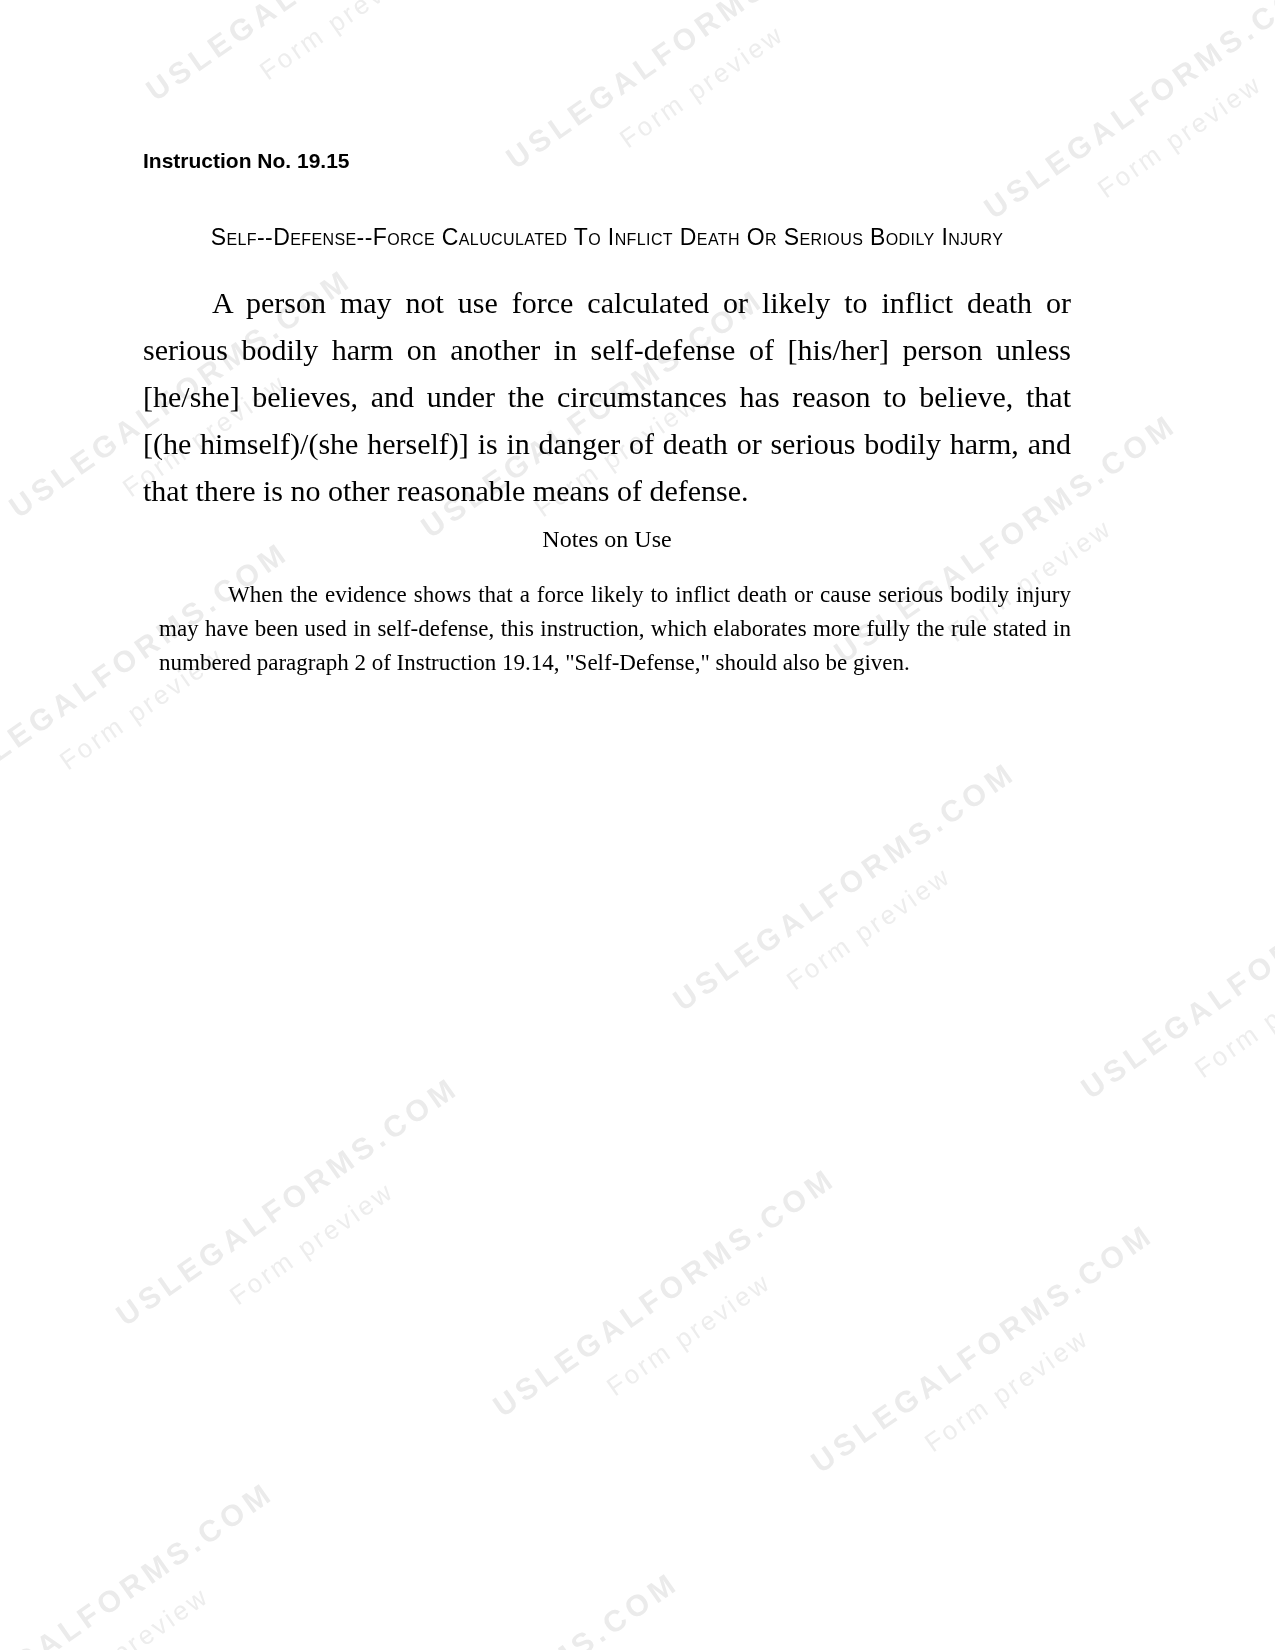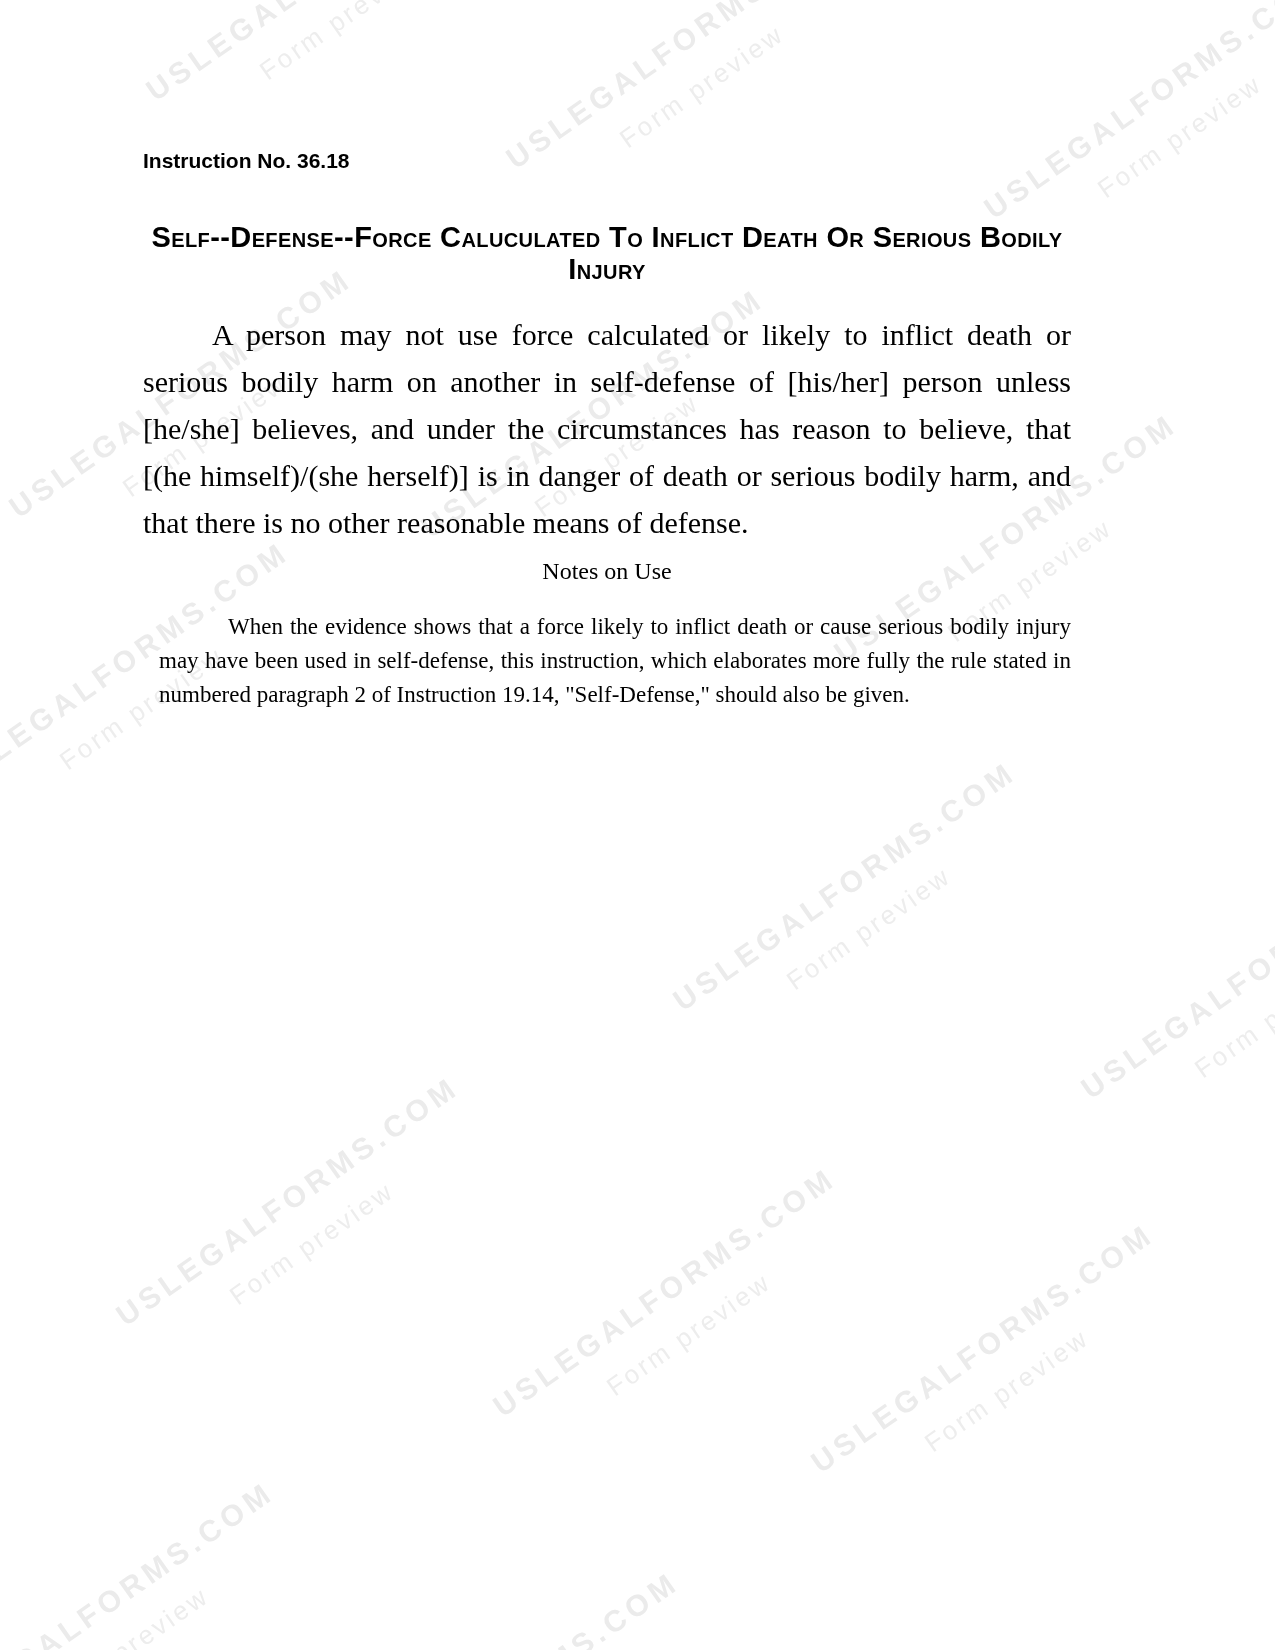--- a/index.html
+++ b/index.html
@@ -47,23 +47,23 @@
   #instruction-number{
     margin:148px 0 0 0;
     font-family:"Liberation Sans", sans-serif;
     font-weight:bold;
     font-size:21px;
     line-height:26px;
   }
   #doc-title{
     margin:47px 0 0 0;
     font-family:"Liberation Sans", sans-serif;
-    font-weight:bold;
+    font-weight:normal;
     font-variant:small-caps;
-    font-size:29px;
+    font-size:23px;
     line-height:32px;
     text-align:center;
     letter-spacing:0.4px;
   }
   #paragraph-1{
     margin:26px 0 0 0;
     font-size:30px;
     line-height:47px;
     text-align:justify;
     text-indent:69px;
@@ -141,21 +141,21 @@
         <span class="wm-big" style="color: rgb(235, 235, 235);">USLEGALFORMS.COM</span>
         <span class="wm-small" style="color: rgb(237, 237, 237);">Form preview</span>
       </div>
       <div class="wm" style="left: 330px; top: 1800px; transform: rotate(-35deg);">
         <span class="wm-big" style="color: rgb(235, 235, 235);">USLEGALFORMS.COM</span>
         <span class="wm-small" style="color: rgb(237, 237, 237);">Form preview</span>
       </div>
     </div>
 
   <div id="content">
-    <div id="instruction-number">Instruction No. 36.18</div>
+    <div id="instruction-number">Instruction No. 19.15</div>
 
     <div id="doc-title">Self--Defense--Force Caluculated To Inflict Death Or Serious Bodily Injury</div>
 
     <p id="paragraph-1">A person may not use force calculated or likely to inflict death or serious bodily harm on another in self-defense of [his/her] person unless [he/she] believes, and under the circumstances has reason to believe, that [(he himself)/(she herself)] is in danger of death or serious bodily harm, and that there is no other reasonable means of defense.</p>
 
     <div id="notes-heading">Notes on Use</div>
 
     <p id="paragraph-2">When the evidence shows that a force likely to inflict death or cause serious bodily injury may have been used in self-defense, this instruction, which elaborates more fully the rule stated in numbered paragraph 2 of Instruction 19.14, "Self-Defense,"  should also be given.</p>
   </div>
 

